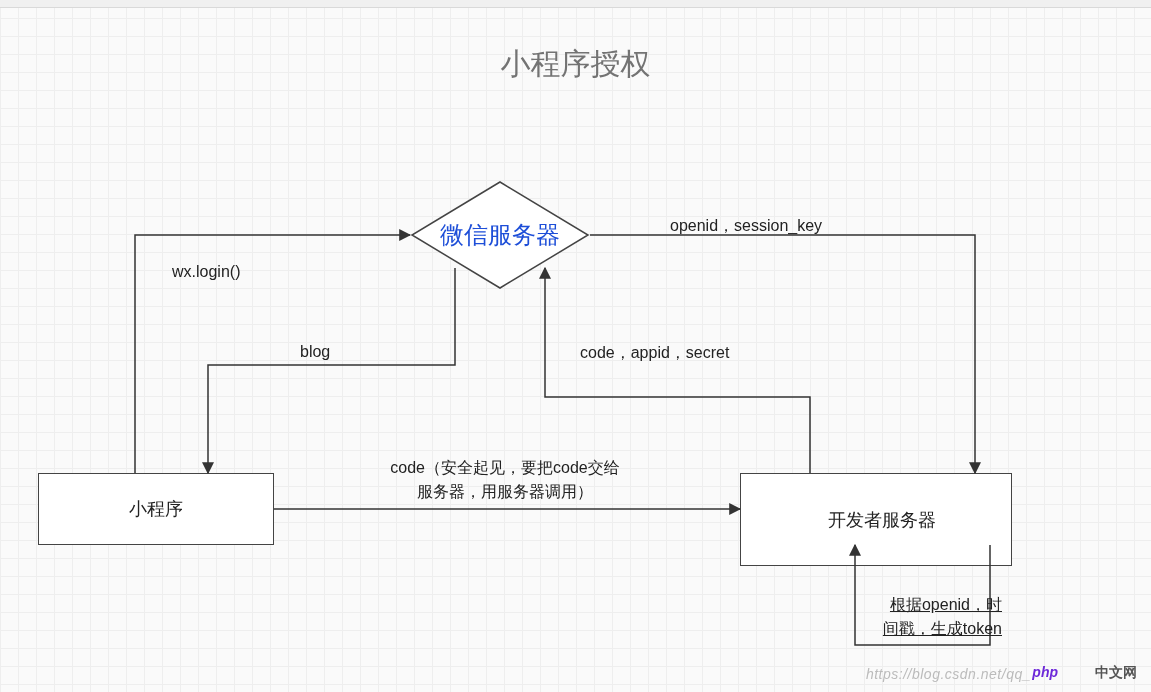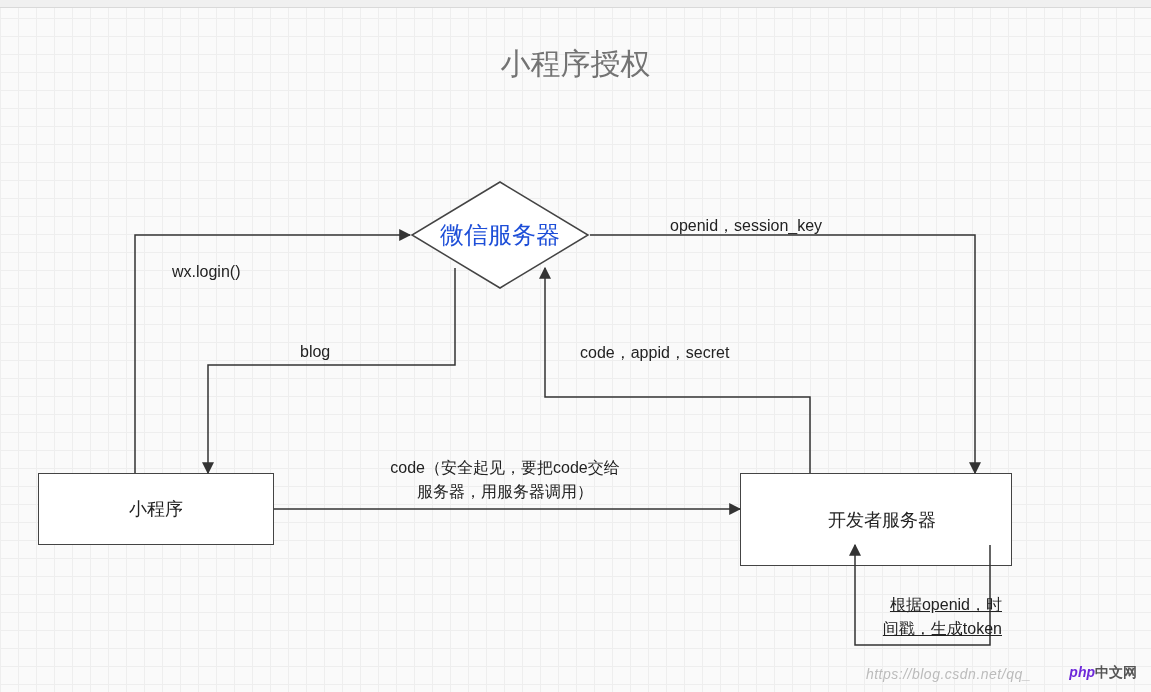--- a/index.html
+++ b/index.html
@@ -78,21 +78,21 @@
     letter-spacing: 0.5px;
     margin-top: 24px;
   }
   .brand {
     position: absolute;
     right: 14px; bottom: 10px;
     font-size: 14px;
     font-weight: bold;
   }
   .brand .php { color: #6d28d9; font-style: italic; }
-  .brand .cn  { color: #555; }
+  .brand .cn  { color: #555; padding-left: 37px; }
 </style>
 </head>
 <body>
 
 <div class="grid-bg"></div>
 <div class="topbar"></div>
 
 <div class="title">小程序授权</div>
 
 <div class="box" style="left:38px; top:473px; width:236px; height:72px;">

